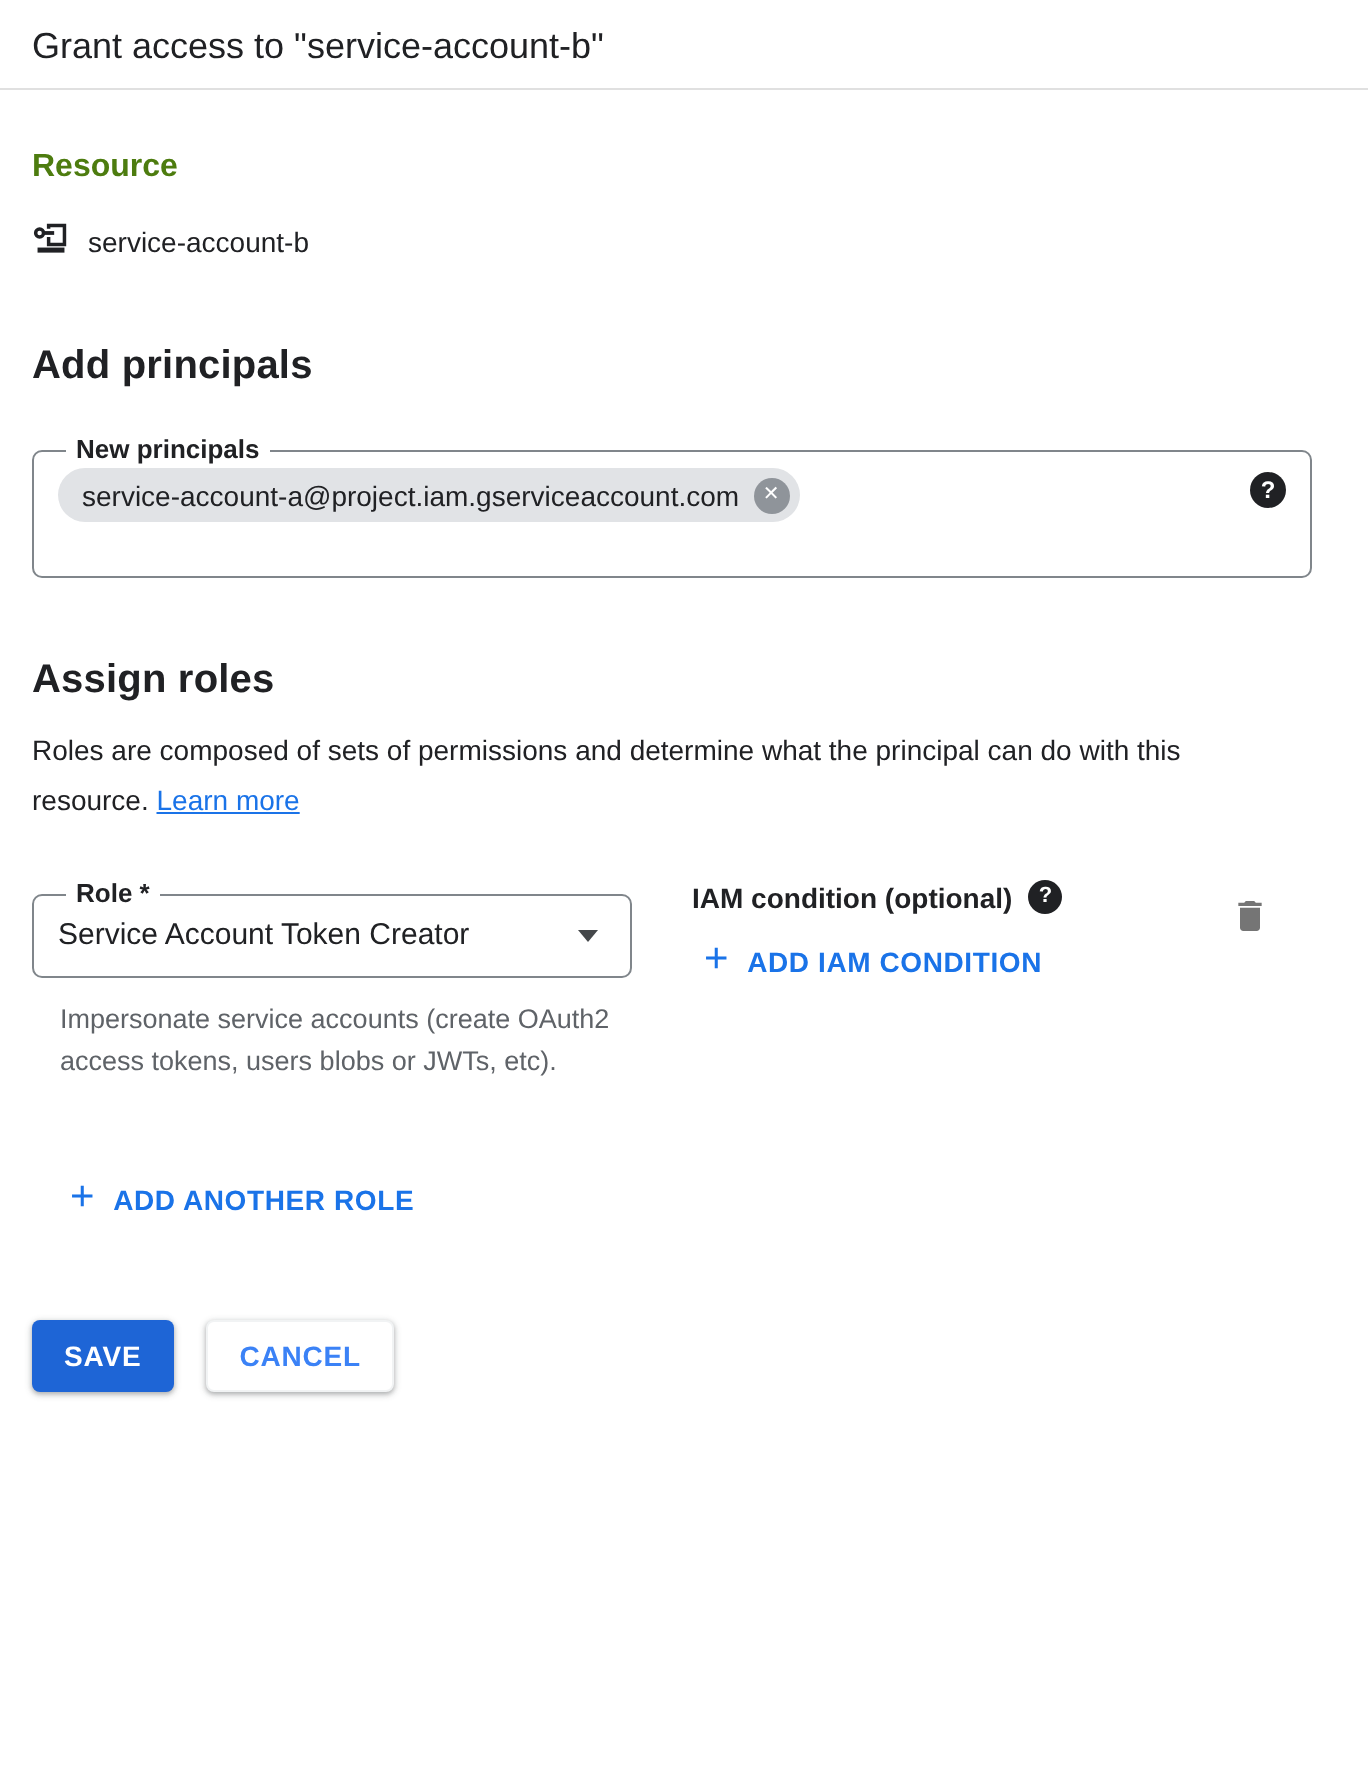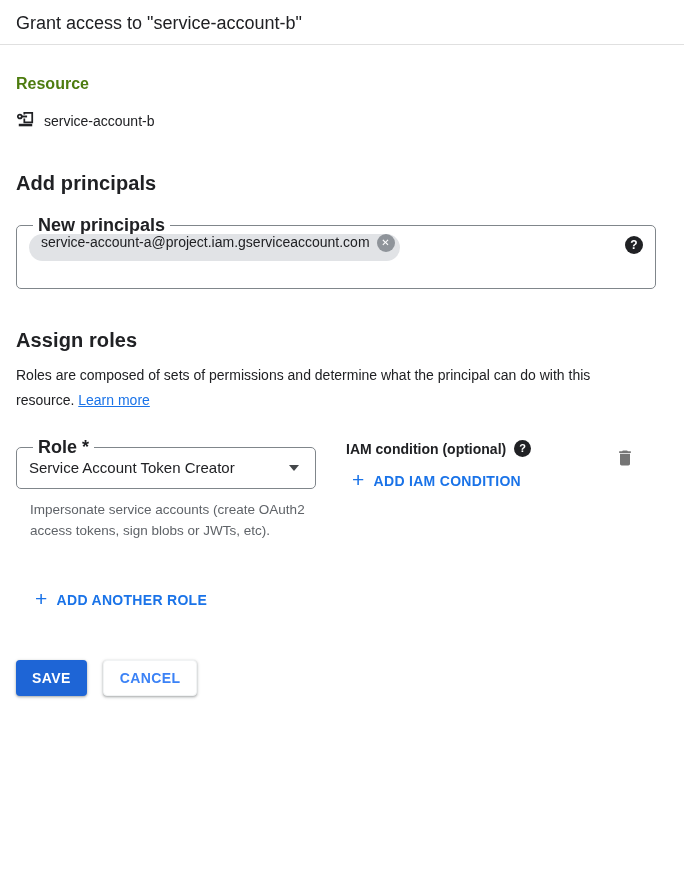--- a/index.html
+++ b/index.html
@@ -31,33 +31,33 @@
   .resource-row { display: flex; align-items: center; gap: 9px; margin-top: 17px; }
   .resource-name { font-size: 14px; color: #202124; }
 
   
   fieldset.outlined {
     border: 1px solid #80868b;
     border-radius: 5px;
     padding: 2px 12px 12px 12px;
   }
   fieldset.outlined legend {
-    font-size: 18px;
+    font-size: 13px;
     font-weight: 700;
     color: #202124;
     padding: 0 5px;
     margin-left: 4px;
     line-height: 14px;
   }
   .principals-fieldset { margin-top: 23px; width: 640px; min-height: 71px; }
   .principals-inner { display: flex; align-items: flex-start; }
 
   
   .chip {
-    display: inline-flex; 
+    display: inline-flex; align-items: center;
     background: #e1e3e6;
     border-radius: 14px;
     height: 27px;
     padding: 0 5px 0 12px;
     font-size: 14px; color: #202124;
     max-width: 430px; white-space: nowrap;
     cursor: default;
   }
   .chip-close {
     width: 18px; height: 18px; border-radius: 50%;
@@ -173,21 +173,21 @@
   <div class="roles-row">
 
     <div class="role-col">
       <fieldset class="outlined role-fieldset">
         <legend>Role *</legend>
         <div class="role-select-line">
           <span class="role-value">Service Account Token Creator</span>
           <span class="dropdown-arrow"></span>
         </div>
       </fieldset>
-      <div class="role-helper">Impersonate service accounts (create OAuth2 access tokens, sign blobs or JWTs, etc).</div>
+      <div class="role-helper">Impersonate service accounts (create OAuth2 access tokens, users blobs or JWTs, etc).</div>
     </div>
 
     <div class="condition-col">
       <div class="condition-label-row">
         <span class="condition-label">IAM condition (optional)</span>
         <span class="help-badge condition-help">?</span>
       </div>
       <button class="text-button add-condition-btn">
         <span class="plus">+</span>
         <span>ADD IAM CONDITION</span>

